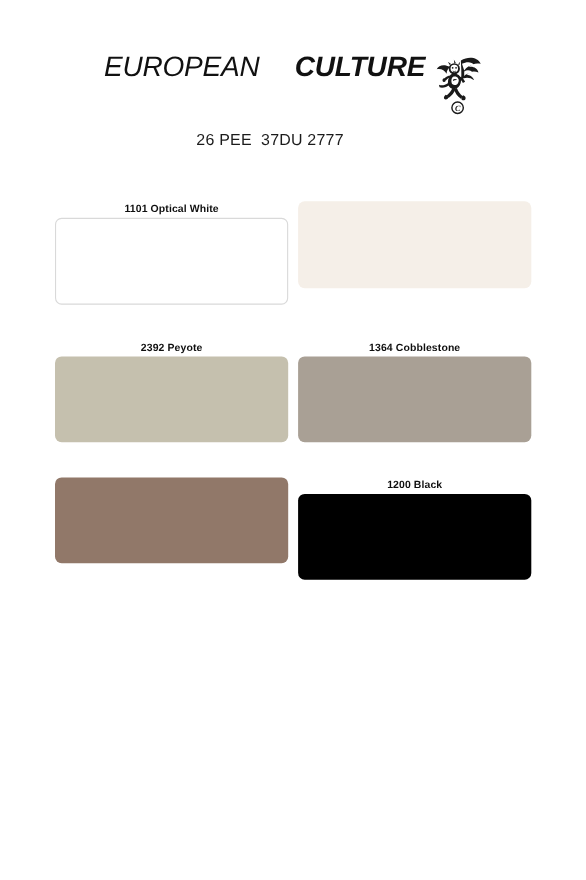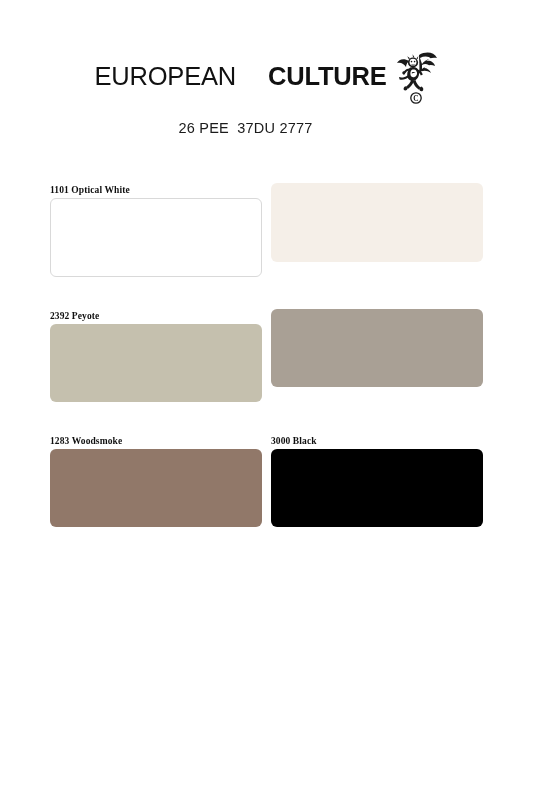--- a/index.html
+++ b/index.html
@@ -29,23 +29,23 @@
     top: 46px;
     left: 0;
     width: 533px;
     height: 62px;
     display: flex;
     align-items: center;
     justify-content: center;
   }
   .brand-lockup {
     display: flex;
-    align-items: center;
     justify-content: center;
     gap: 4px;
+    font-style: italic;
   }
   .wordmark {
     font-family: "Liberation Sans", sans-serif;
     font-size: 25.5px;
     line-height: 1;
     letter-spacing: -0.2px;
     color: #111111;
     white-space: nowrap;
     display: flex;
     align-items: baseline;
@@ -97,25 +97,25 @@
     flex-direction: row;
     gap: 9px;
   }
   .swatch-cell {
     width: 212px;
     flex: 0 0 212px;
     display: flex;
     flex-direction: column;
   }
   .swatch-label {
-    font-family: Liberation Serif, serif;
+    font-family: Liberation Sans, sans-serif;
     font-size: 9.5px;
     font-weight: 700;
     color: #0f0f0f;
-    text-align: left;
+    text-align: center;
     letter-spacing: 0.1px;
     height: 15px;
     line-height: 15px;
     white-space: nowrap;
     overflow: hidden;
   }
   .swatch-chip {
     width: 212px;
     height: 79px;
     border-radius: 6px;
@@ -203,30 +203,30 @@
         <div class="swatch-chip" style="background-color: rgb(245, 239, 232);"></div>
       </div>
     </div>
 
     <div class="swatch-row row-tight">
       <div class="swatch-cell">
         <div class="swatch-label">2392 Peyote</div>
         <div class="swatch-chip" style="background-color: rgb(197, 192, 174);"></div>
       </div>
       <div class="swatch-cell">
+        <div class="swatch-label">1364 Cobblestone</div>
         <div class="swatch-chip" style="background-color: rgb(169, 160, 149);"></div>
       </div>
     </div>
 
     <div class="swatch-row row-tight">
       <div class="swatch-cell">
-        <div class="swatch-label">1283 Woodsmoke</div>
         <div class="swatch-chip" style="background-color: rgb(145, 120, 105);"></div>
       </div>
       <div class="swatch-cell">
-        <div class="swatch-label">3000 Black</div>
+        <div class="swatch-label">1200 Black</div>
         <div class="swatch-chip" style="background-color: rgb(0, 0, 0);"></div>
       </div>
     </div>
 
   </div>
 
 </div>
 
 </body></html>

